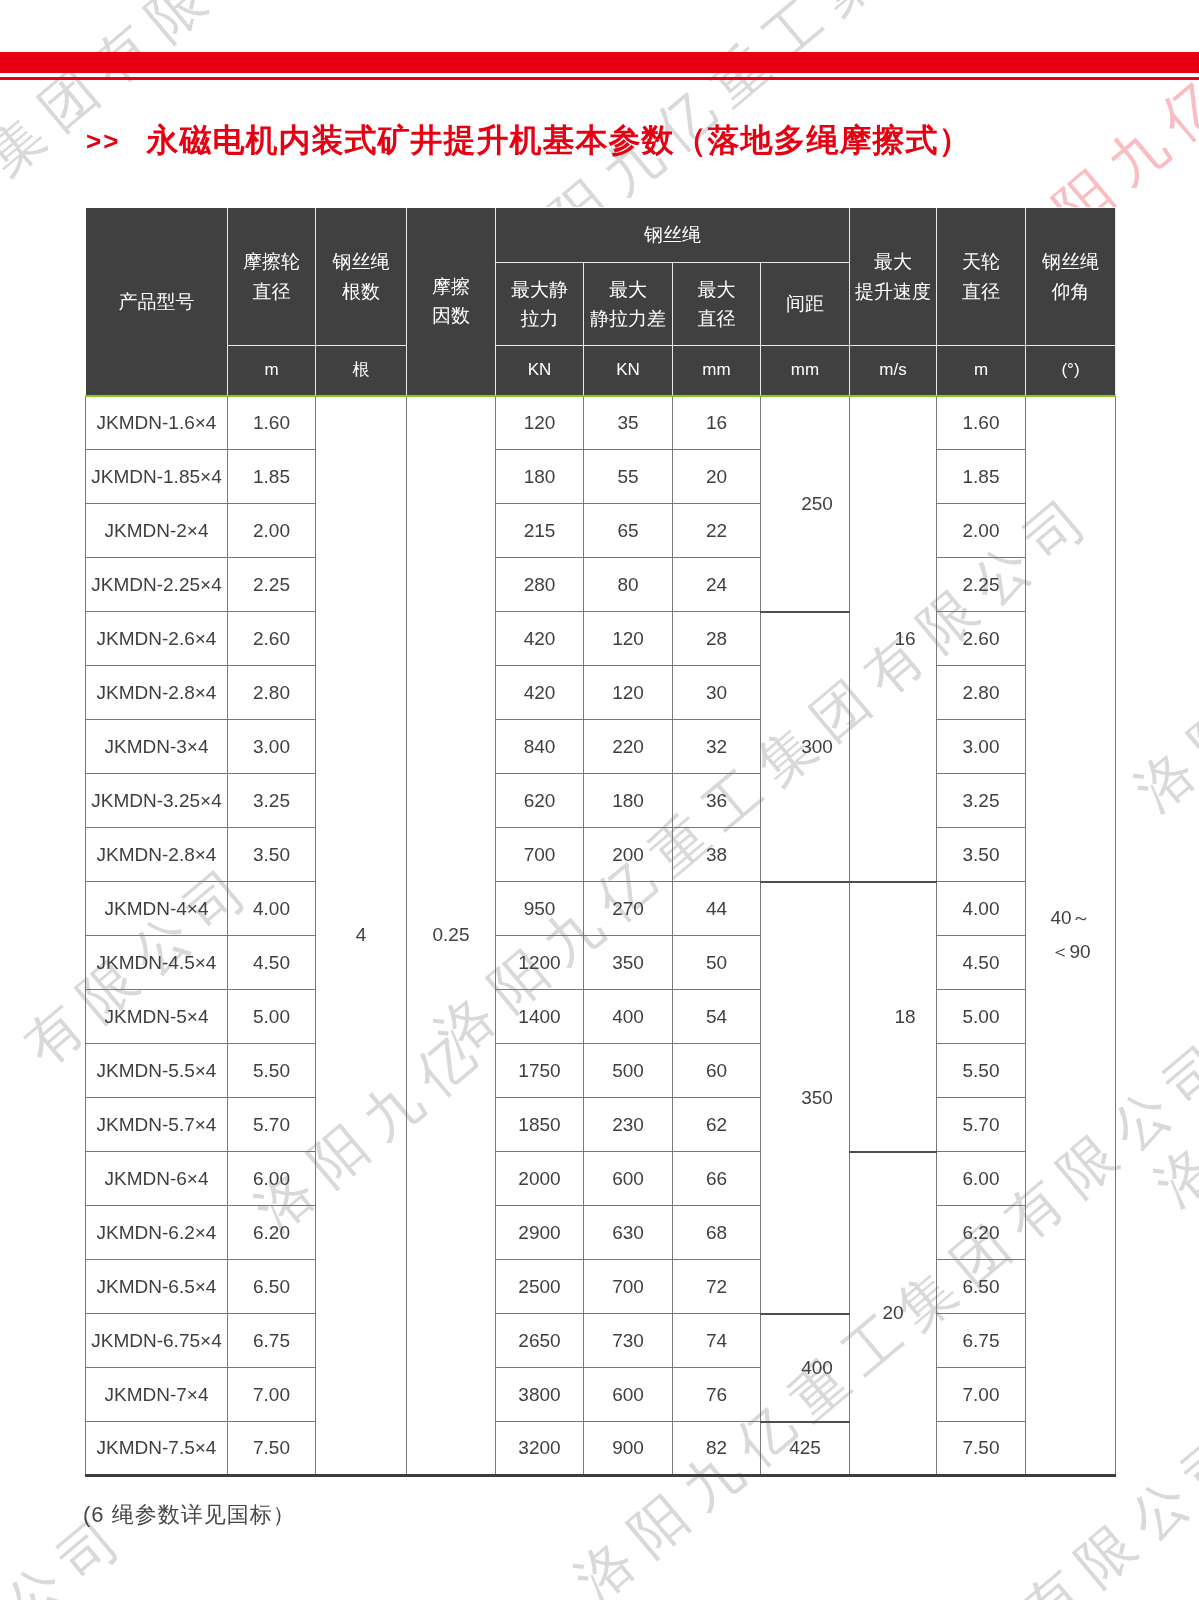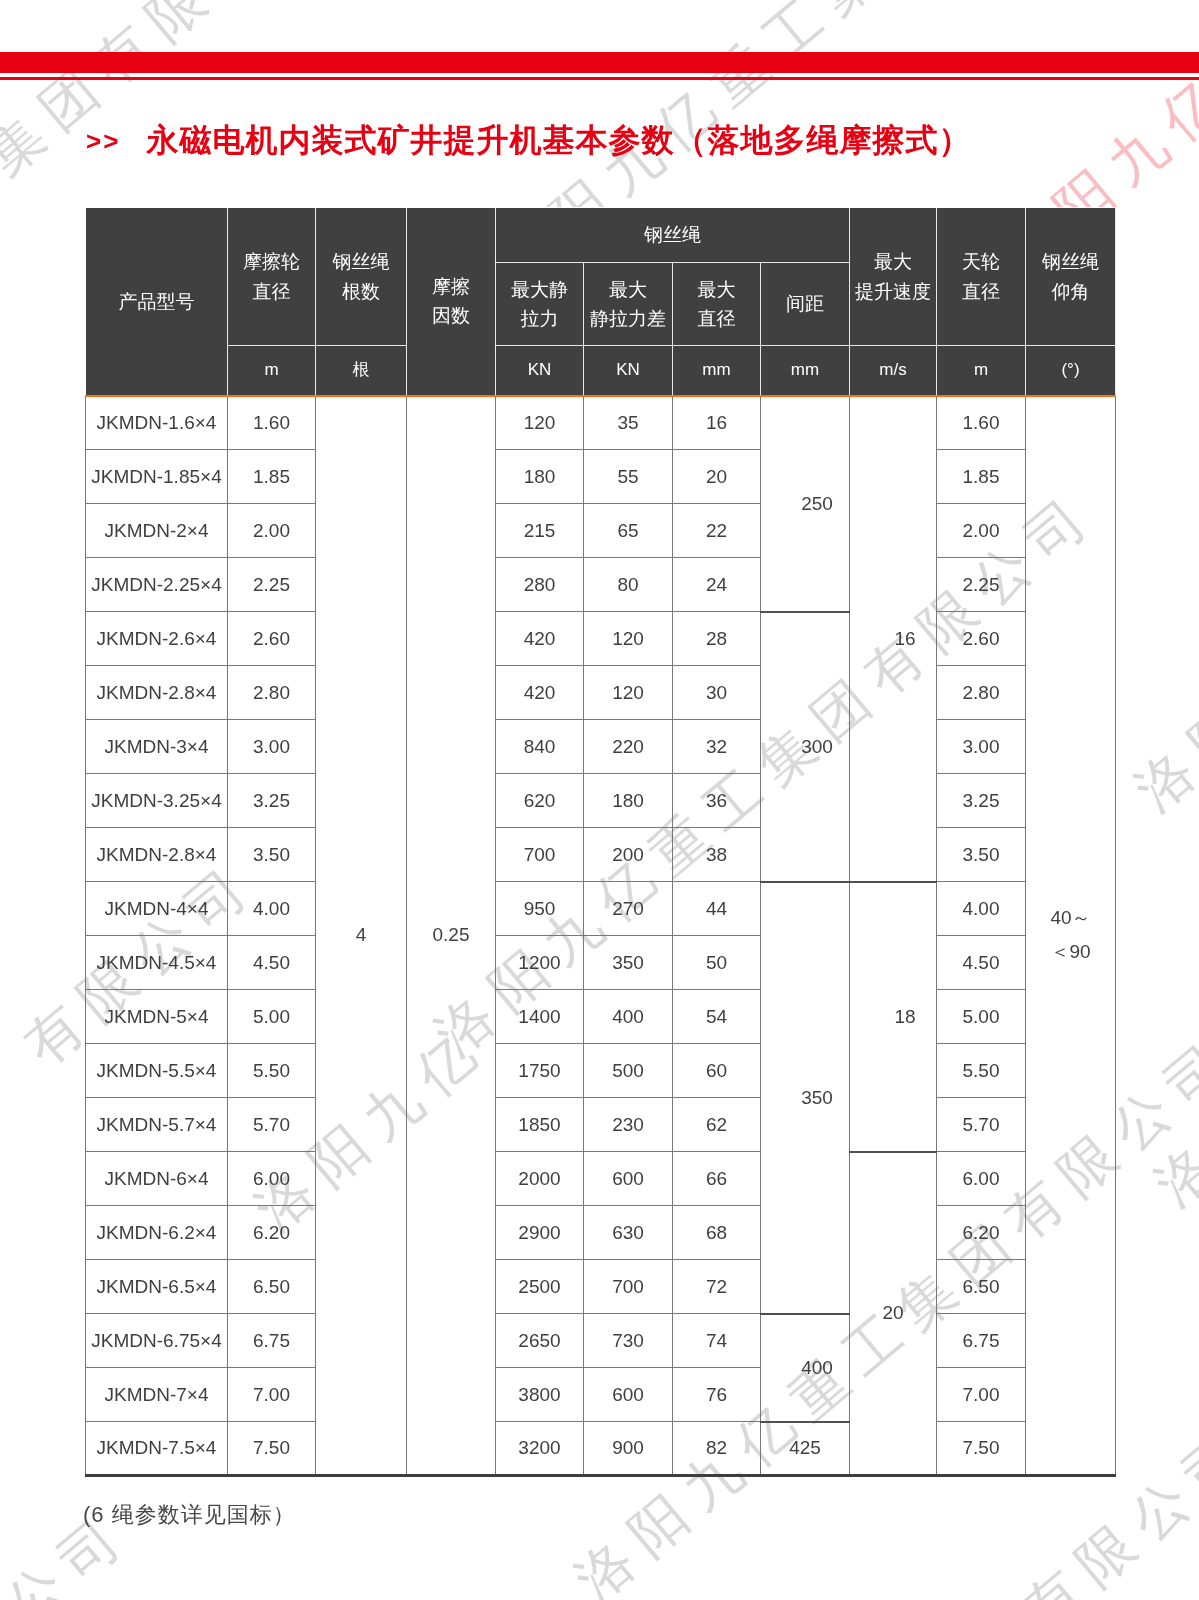--- a/index.html
+++ b/index.html
@@ -27,21 +27,21 @@
                  border-collapse:collapse; table-layout:fixed;
                  border-left:1px solid #8a8a8a; border-right:1px solid #8a8a8a;
                  border-bottom:3px solid #3d3d3d; }
   thead td { background:#404040; color:#ffffff; border:1px solid rgba(255,255,255,0.88);
              text-align:center; vertical-align:middle; font-size:19px; line-height:1.55;
              white-space:pre-line; }
   thead tr.units td { font-size:17px; }
   tbody tr { height:54px; }
   tbody td { border:1px solid #777777; text-align:center; vertical-align:middle;
              font-size:19px; color:#3f3f3f; background:transparent; }
-  tbody tr:first-child td { border-top:2px solid #f97316; }
+  tbody tr:first-child td { border-top:2px solid #84cc16; }
   tbody td.hb { border-bottom:2px solid #4f4f4f;padding-left:24px; }
   tbody td.angle-cell { line-height:1.8; white-space:pre-line; }
 
   .footnote { position:absolute; left:83px; top:1500px; font-size:22px; color:#474747;
               letter-spacing:1px; z-index:3; }
 </style>
 </head>
 <body>
 
 <div class="page">

